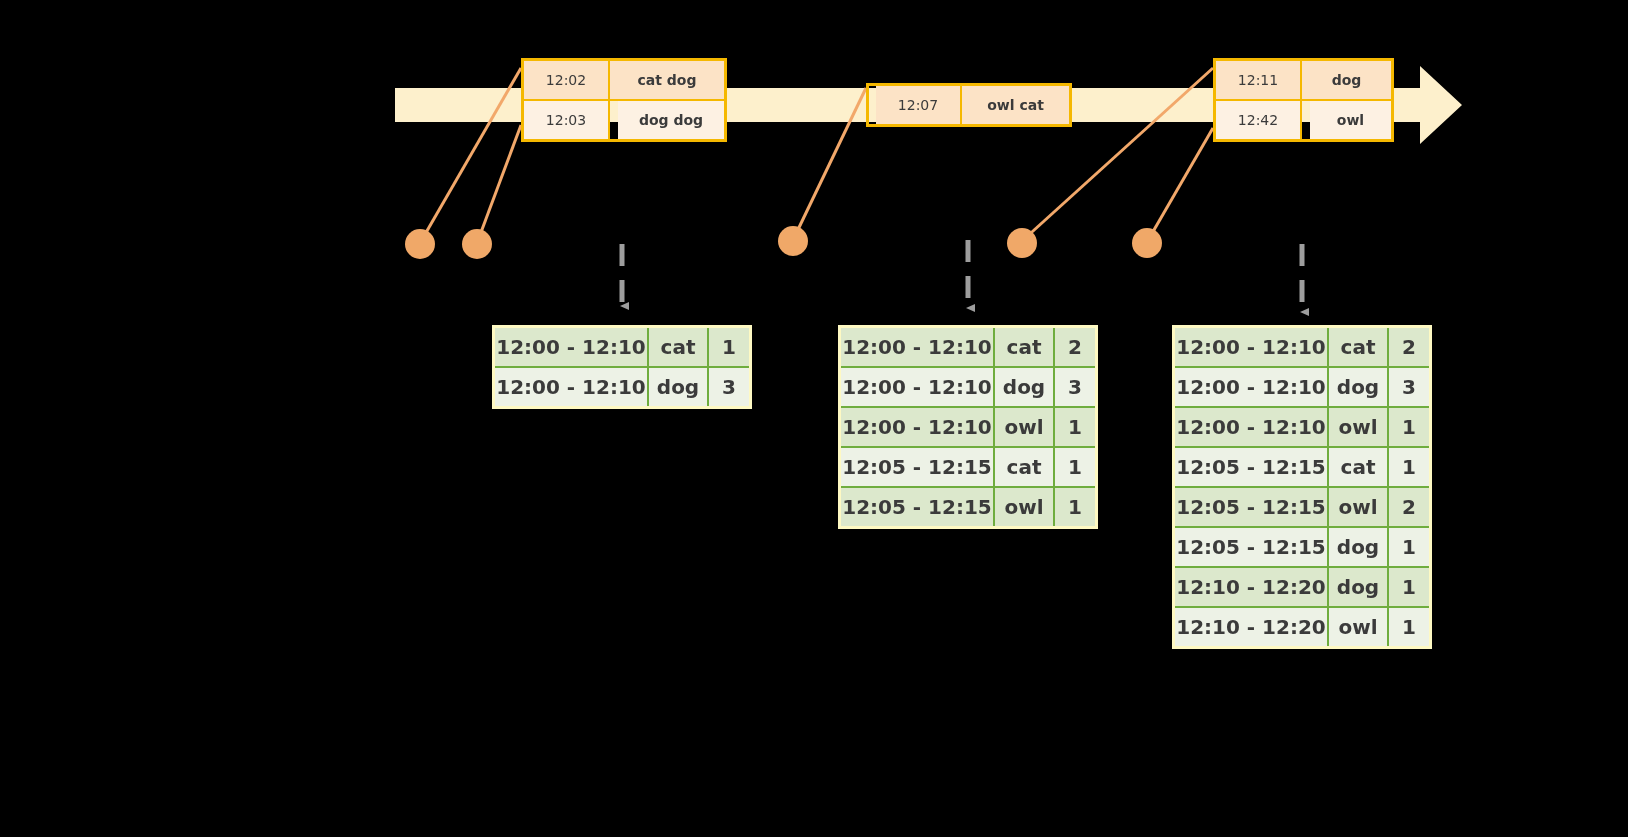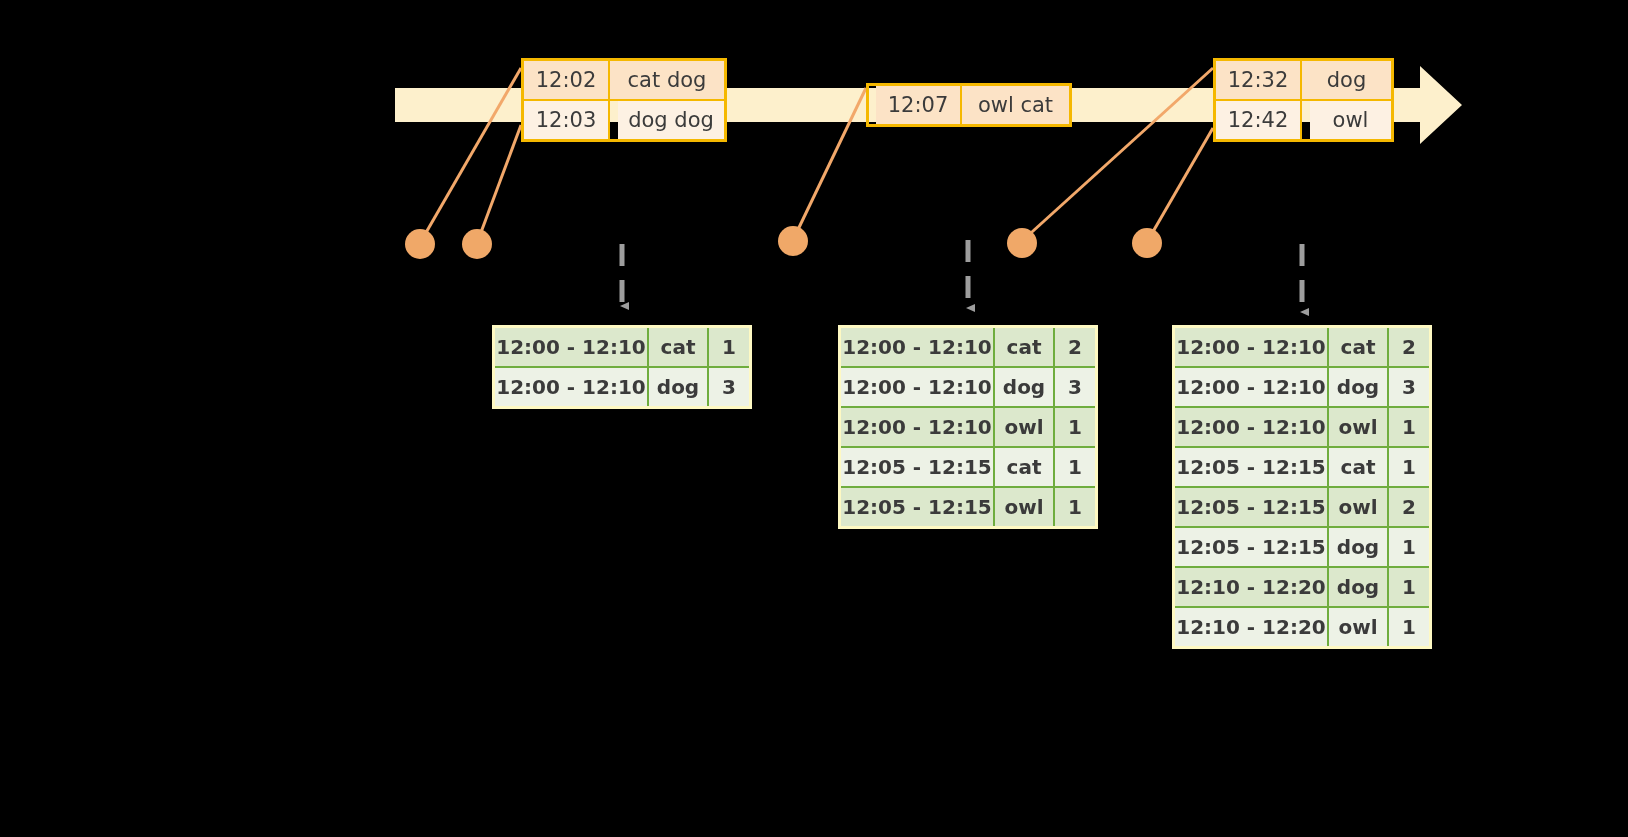--- a/index.html
+++ b/index.html
@@ -45,26 +45,26 @@
   .event-row + .event-row {
     border-top: 2px solid #F5B800;
     gap: 8px;
   }
   .event-row.shade-a .ev-cell { background: #FCE3C6; }
   .event-row.shade-b .ev-cell { background: #FDF1E3; }
   .ev-cell {
     display: flex;
     align-items: center;
     justify-content: center;
-    font-size: 21px;
+    font-size: 14px;
     color: #3b3b3b;
     box-sizing: border-box;
   }
   .ev-time { width: 86px; border-right: 2px solid #F5B800; }
-  .ev-words { flex: 1 1 auto; }
+  .ev-words { flex: 1 1 auto; font-weight: bold; }
 
   
   .result-table {
     position: absolute;
     border: 3px solid #fef9c3;
     box-sizing: border-box;
     display: flex;
     flex-direction: column;
     background: #6FAD3E;
     font-weight: bold;
@@ -142,21 +142,21 @@
 
   <div class="event-box" style="left:866px; top:83px; width:206px;padding-left:7px;">
     <div class="event-row shade-a">
       <div class="ev-cell ev-time">12:07</div>
       <div class="ev-cell ev-words">owl cat</div>
     </div>
   </div>
 
   <div class="event-box" style="left:1213px; top:58px; width:181px;">
     <div class="event-row shade-a">
-      <div class="ev-cell ev-time">12:32</div>
+      <div class="ev-cell ev-time">12:11</div>
       <div class="ev-cell ev-words">dog</div>
     </div>
     <div class="event-row shade-b">
       <div class="ev-cell ev-time">12:42</div>
       <div class="ev-cell ev-words">owl</div>
     </div>
   </div>
 
   <div class="result-table" style="left:492px; top:325px;">
     <div class="res-row shade-a">

